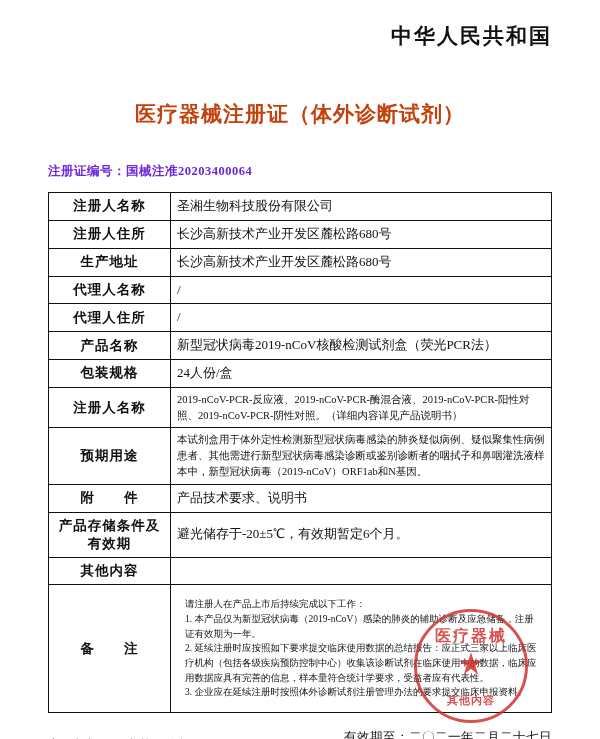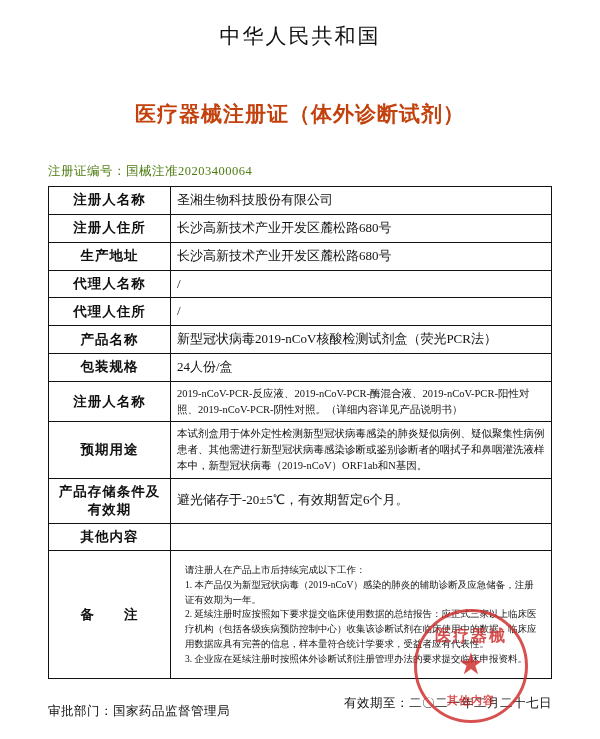--- a/index.html
+++ b/index.html
@@ -16,41 +16,42 @@
     overflow: hidden;
   }
   .page {
     width: 600px;
     height: 739px;
     position: relative;
     box-sizing: border-box;
     padding: 0 48px;
   }
   .nation-title {
-    text-align: center;
+    text-align: right;
     font-size: 21px;
-    font-weight: normal;
+    font-weight: bold;
     letter-spacing: 2px;
     margin-top: 22px;
     color: #111;
   }
   .doc-title {
     text-align: center;
     font-size: 21px;
     font-weight: bold;
     letter-spacing: 1px;
     margin-top: 50px;
     color: #c2410c;
   }
   .reg-number {
     font-size: 12.5px;
     margin-top: 35px;
-    margin-bottom: 6px;
+    margin-bottom: 12px;
     letter-spacing: 0.5px;
-    color: #4d7c0f;
+    color: #6d28d9;
+    font-weight: bold;
   }
   table.cert {
     width: 100%;
     border-collapse: collapse;
     table-layout: fixed;
   }
   table.cert td {
     border: 1px solid #111111;
     vertical-align: middle;
     padding: 4px 6px;
@@ -185,20 +186,24 @@
         <td class="label">包装规格</td>
         <td class="value">24人份/盒</td>
       </tr>
       <tr>
         <td class="label">注册人名称</td>
         <td class="value small">2019-nCoV-PCR-反应液、2019-nCoV-PCR-酶混合液、2019-nCoV-PCR-阳性对照、2019-nCoV-PCR-阴性对照。（详细内容详见产品说明书）</td>
       </tr>
       <tr>
         <td class="label">预期用途</td>
         <td class="value small">本试剂盒用于体外定性检测新型冠状病毒感染的肺炎疑似病例、疑似聚集性病例患者、其他需进行新型冠状病毒感染诊断或鉴别诊断者的咽拭子和鼻咽灌洗液样本中，新型冠状病毒（2019-nCoV）ORF1ab和N基因。</td>
+      </tr>
+      <tr>
+        <td class="label">附　　件</td>
+        <td class="value">产品技术要求、说明书</td>
       </tr>
       <tr>
         <td class="label">产品存储条件及有效期</td>
         <td class="value">避光储存于-20±5℃，有效期暂定6个月。</td>
       </tr>
       <tr>
         <td class="label">其他内容</td>
         <td class="value"></td>
       </tr>
       <tr>

